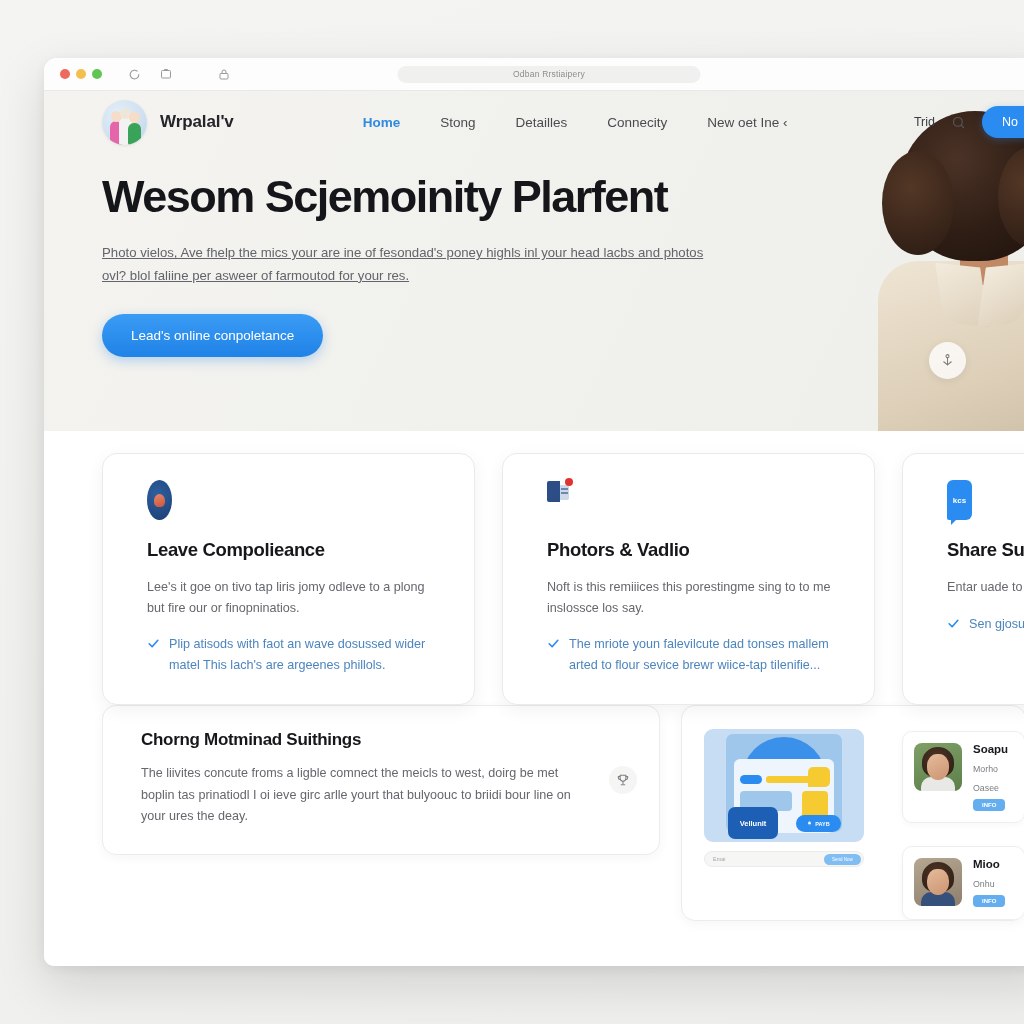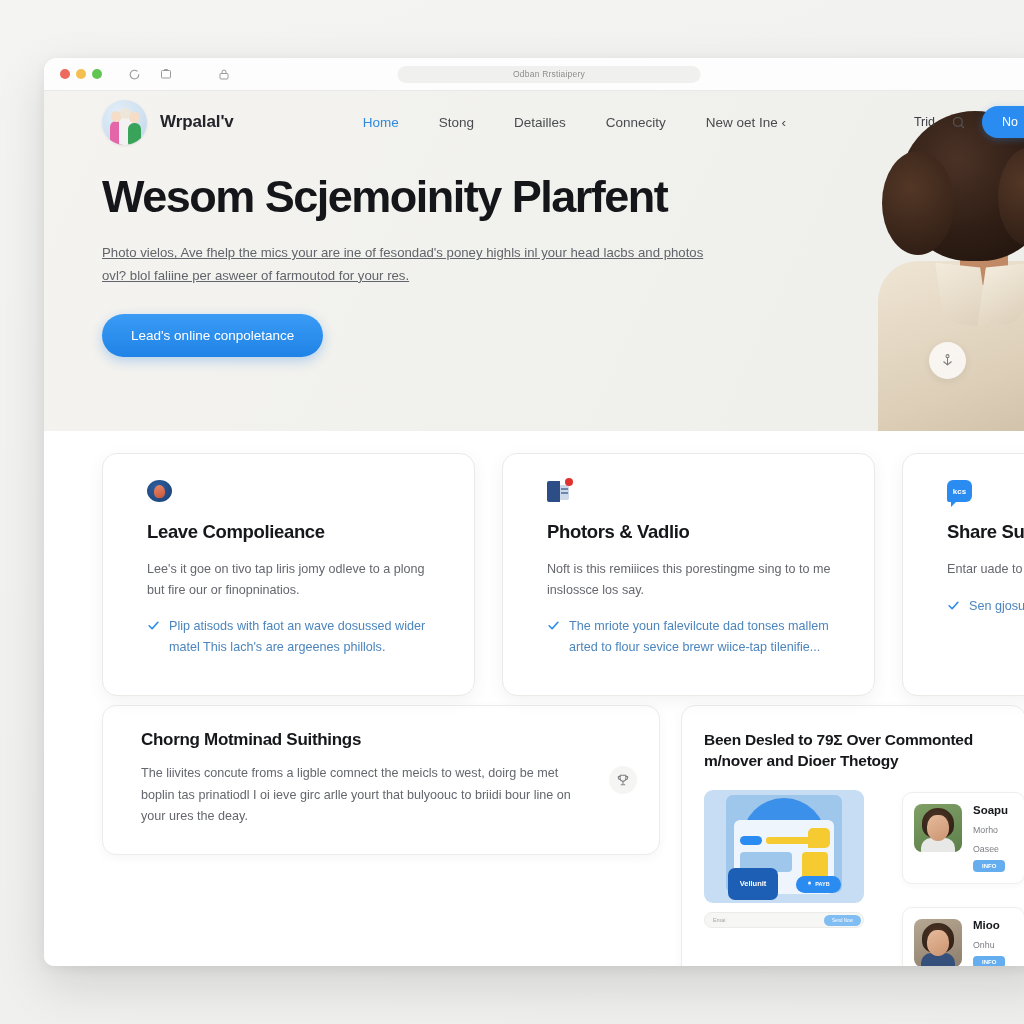--- a/index.html
+++ b/index.html
@@ -188,21 +188,21 @@
     font-size: 17px; font-weight: 600; color: #24252a; letter-spacing: -0.1px;
   }
 
   .nav-links {
     display: flex; align-items: center; gap: 40px;
     margin-left: 129px;
   }
   .nav-link {
     font-size: 13.5px; color: #4a4b50; white-space: nowrap;
   }
-  .nav-link.active { color: #2f8ae0; font-weight: 400; }
+  .nav-link.active { color: #2f8ae0; font-weight: 700; }
 
   .nav-right {
     margin-left: auto;
     display: flex; align-items: center; gap: 16px;
   }
   .nav-trial { font-size: 12.5px; color: #3c3d42; }
   .nav-search { color: #55565b; display:flex; align-items:center; }
   .nav-cta {
     background: #2a8cf0;
     color: #ffffff;
@@ -274,21 +274,21 @@
     width: 373px;
     min-height: 243px;
     background: #ffffff;
     border-radius: 15px;
     border: 1px solid #eceae7;
     box-shadow: 0 5px 18px rgba(20,20,30,0.055);
     padding: 26px 30px 28px 44px;
     flex: 0 0 auto;
   }
   .fcard-icon {
-    width: 25px; height: 22px;
+    width: 25px; height: 40px;
     border-radius: 7px;
     display: flex; align-items: center; justify-content: center;
     position: relative;
     margin-bottom: 19px;
   }
   .fi-1 { border-radius: 50%; background: radial-gradient(circle at 40% 35%, #2e5f9e, #1b3f74); }
   .fi-1::after {
     content:""; position:absolute; width:11px; height:13px; border-radius:50% 50% 40% 40%;
     background: linear-gradient(160deg,#e8876a,#c9563c);
   }
@@ -651,21 +651,20 @@
                   <path d="M17 6h3v2a3 3 0 0 1-3 3"></path>
                   <path d="M12 14v4M9 20h6"></path>
               </svg>
             </div>
           </div>
 
 
         </div>
 
         <div class="lower-right">
-          <div class="rr-title">Been Desled to 79Ʃ Over Commonted m/nover and Dioer Thetogy</div>
 
           <div class="rr-flex">
 
             <div class="illus">
               <div class="illus-frame">
                 <span class="il-back"></span>
                 <span class="il-arc"></span>
                 <span class="il-sheet"></span>
                 <span class="il-pill"></span>
                 <span class="il-bar"></span>

